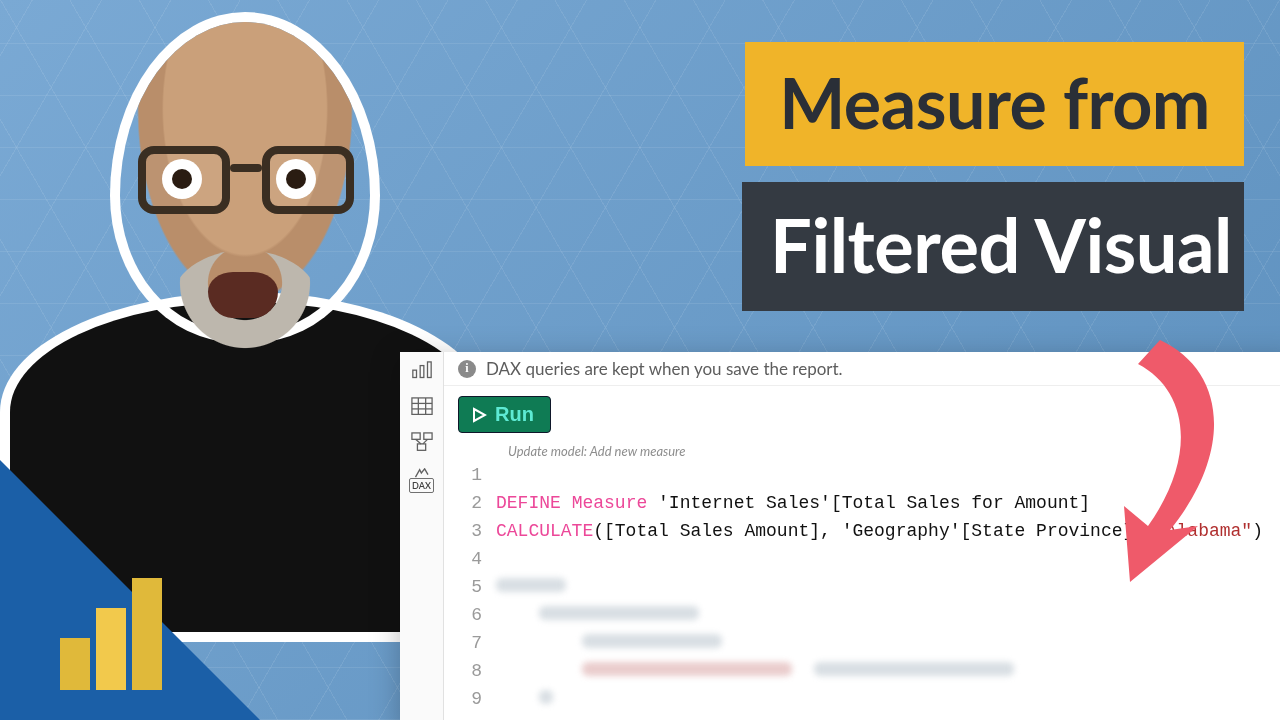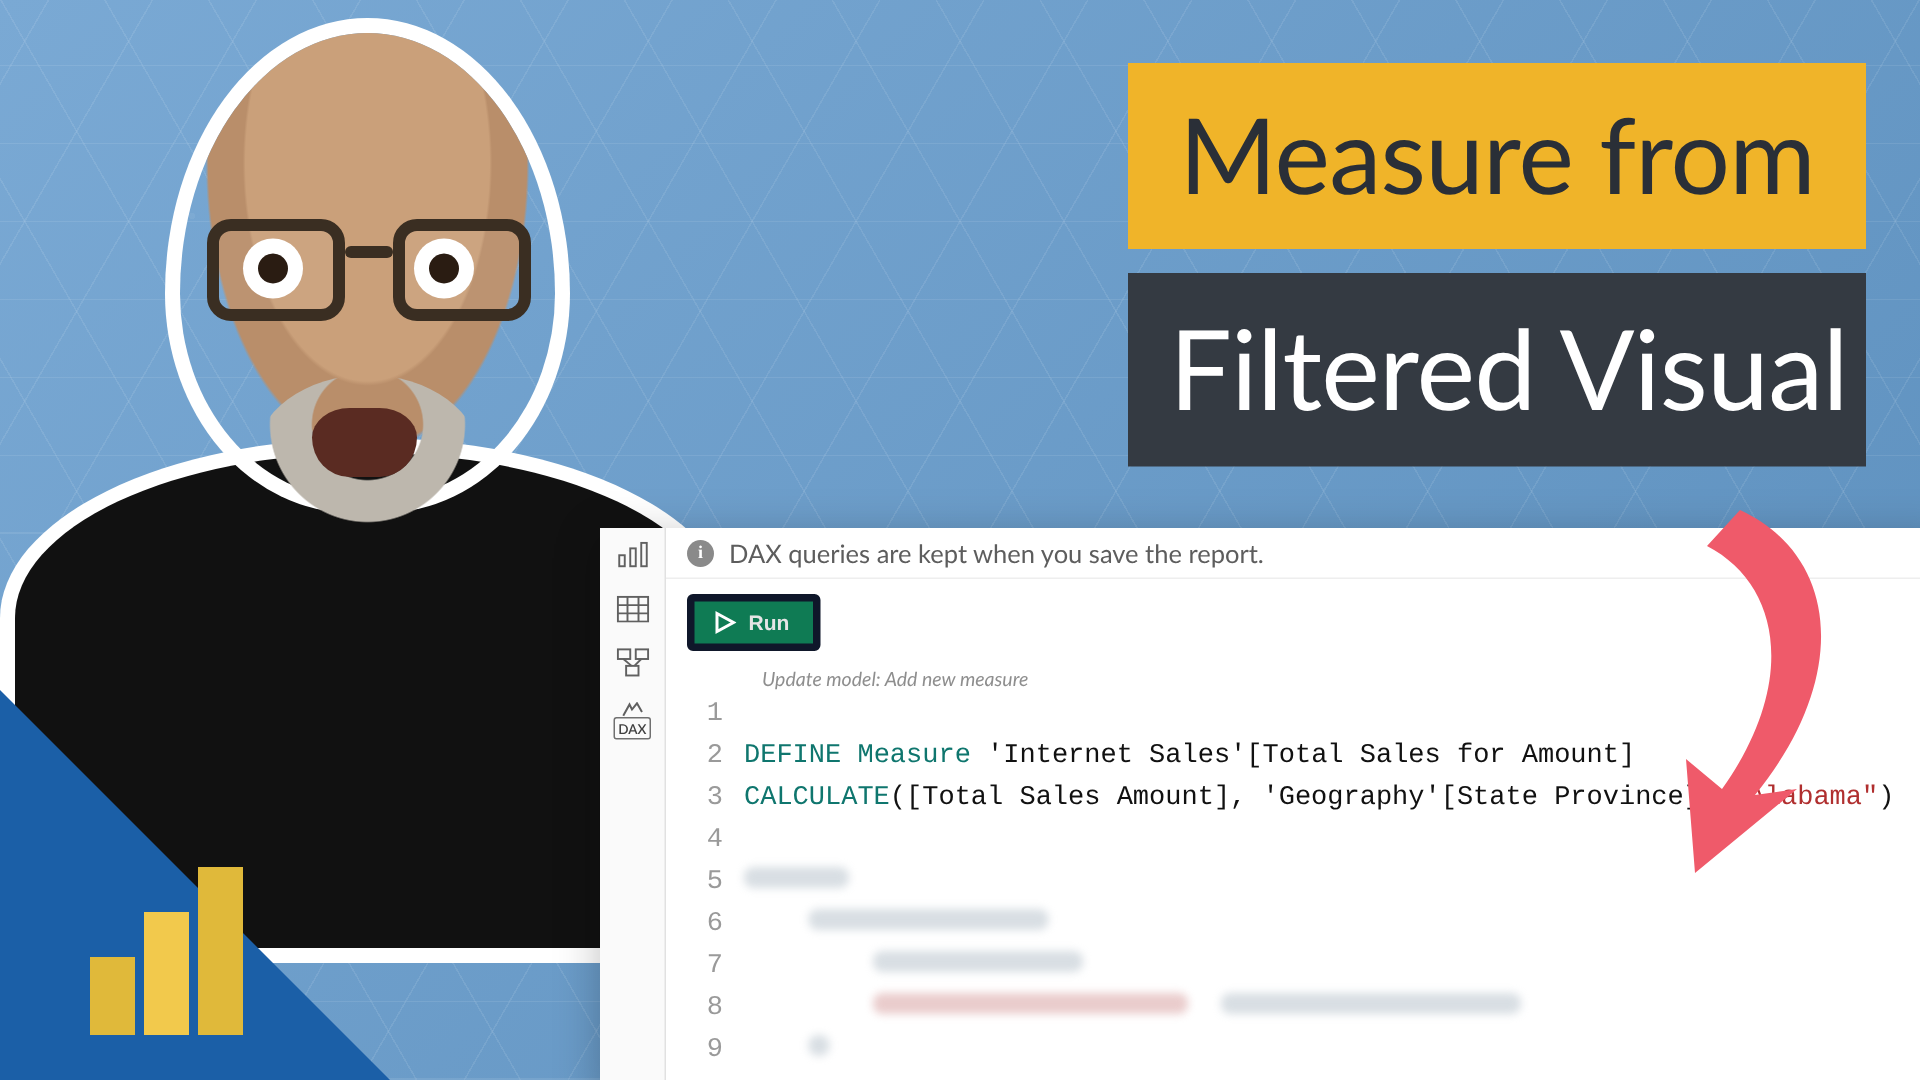--- a/index.html
+++ b/index.html
@@ -18,21 +18,21 @@
     background-image:
       repeating-linear-gradient(60deg, rgba(255,255,255,0.25) 0 1px, transparent 1px 60px),
       repeating-linear-gradient(-60deg, rgba(255,255,255,0.25) 0 1px, transparent 1px 60px),
       repeating-linear-gradient(0deg, rgba(255,255,255,0.25) 0 1px, transparent 1px 52px);
     opacity: 0.35;
   }
 
   .title-box {
     position: absolute;
     right: 36px;
-    font-weight: 400;
+    font-weight: 700;
     letter-spacing: -0.5px;
     padding: 18px 34px 22px;
     white-space: nowrap;
   }
   .title-yellow { top: 42px; background: #f0b429; color: #2a2f37; font-size: 70px; }
   .title-dark   { top: 182px; background: #343a42; color: #ffffff; font-size: 74px; padding-left: 28px; padding-right: 12px; }
 
   .editor-panel {
     position: absolute;
     left: 400px; top: 352px;
@@ -61,33 +61,33 @@
   }
   .info-icon {
     width: 18px; height: 18px; border-radius: 50%;
     background: #8a8a8a; color: #fff; font-size: 12px; font-weight: 700;
     display:flex; align-items:center; justify-content:center;
     font-family: Georgia, serif;
   }
   .run-row { padding: 10px 14px 6px; }
   .run-btn {
     display: inline-flex; align-items: center; gap: 8px;
-    background: #0f7b54; color: #e5e5e5; border: 5px solid #0f172a;
+    background: #0f7b54; color: #5eead4; border: 1px solid #0f172a;
     border-radius: 4px; padding: 6px 16px 6px 12px;
-    font-size: 14px; font-weight: 600; cursor: pointer;
+    font-size: 20px; font-weight: 600; cursor: pointer;
   }
   .run-btn svg { fill: none; stroke: #fff; stroke-width: 2; }
   .hint { padding: 4px 14px 0 64px; color: #8e8e8e; font-size: 13px; font-style: italic; }
   .code-area {
     display: flex; font-family: Consolas, "Courier New", monospace;
     font-size: 18px; line-height: 28px; padding: 2px 0 0 0;
   }
   .gutter { width: 52px; text-align: right; color: #9a9a9a; padding-right: 14px; user-select:none;}
   .code { flex:1; white-space: pre; color: #222; }
-  .kw { color: #0f766e; }
+  .kw { color: #ec4899; }
   .str { color: #b02f2f; }
   .ident { color: #111; }
   .blur-line { display:inline-block; height:14px; border-radius:6px; background:#b9c4cd; filter: blur(3px); opacity:.55; }
   .blur-red { background:#d9a3a3; }
 
   .arrow {
     position: absolute;
     left: 1020px; top: 330px;
     width: 220px; height: 260px;
     pointer-events: none;

